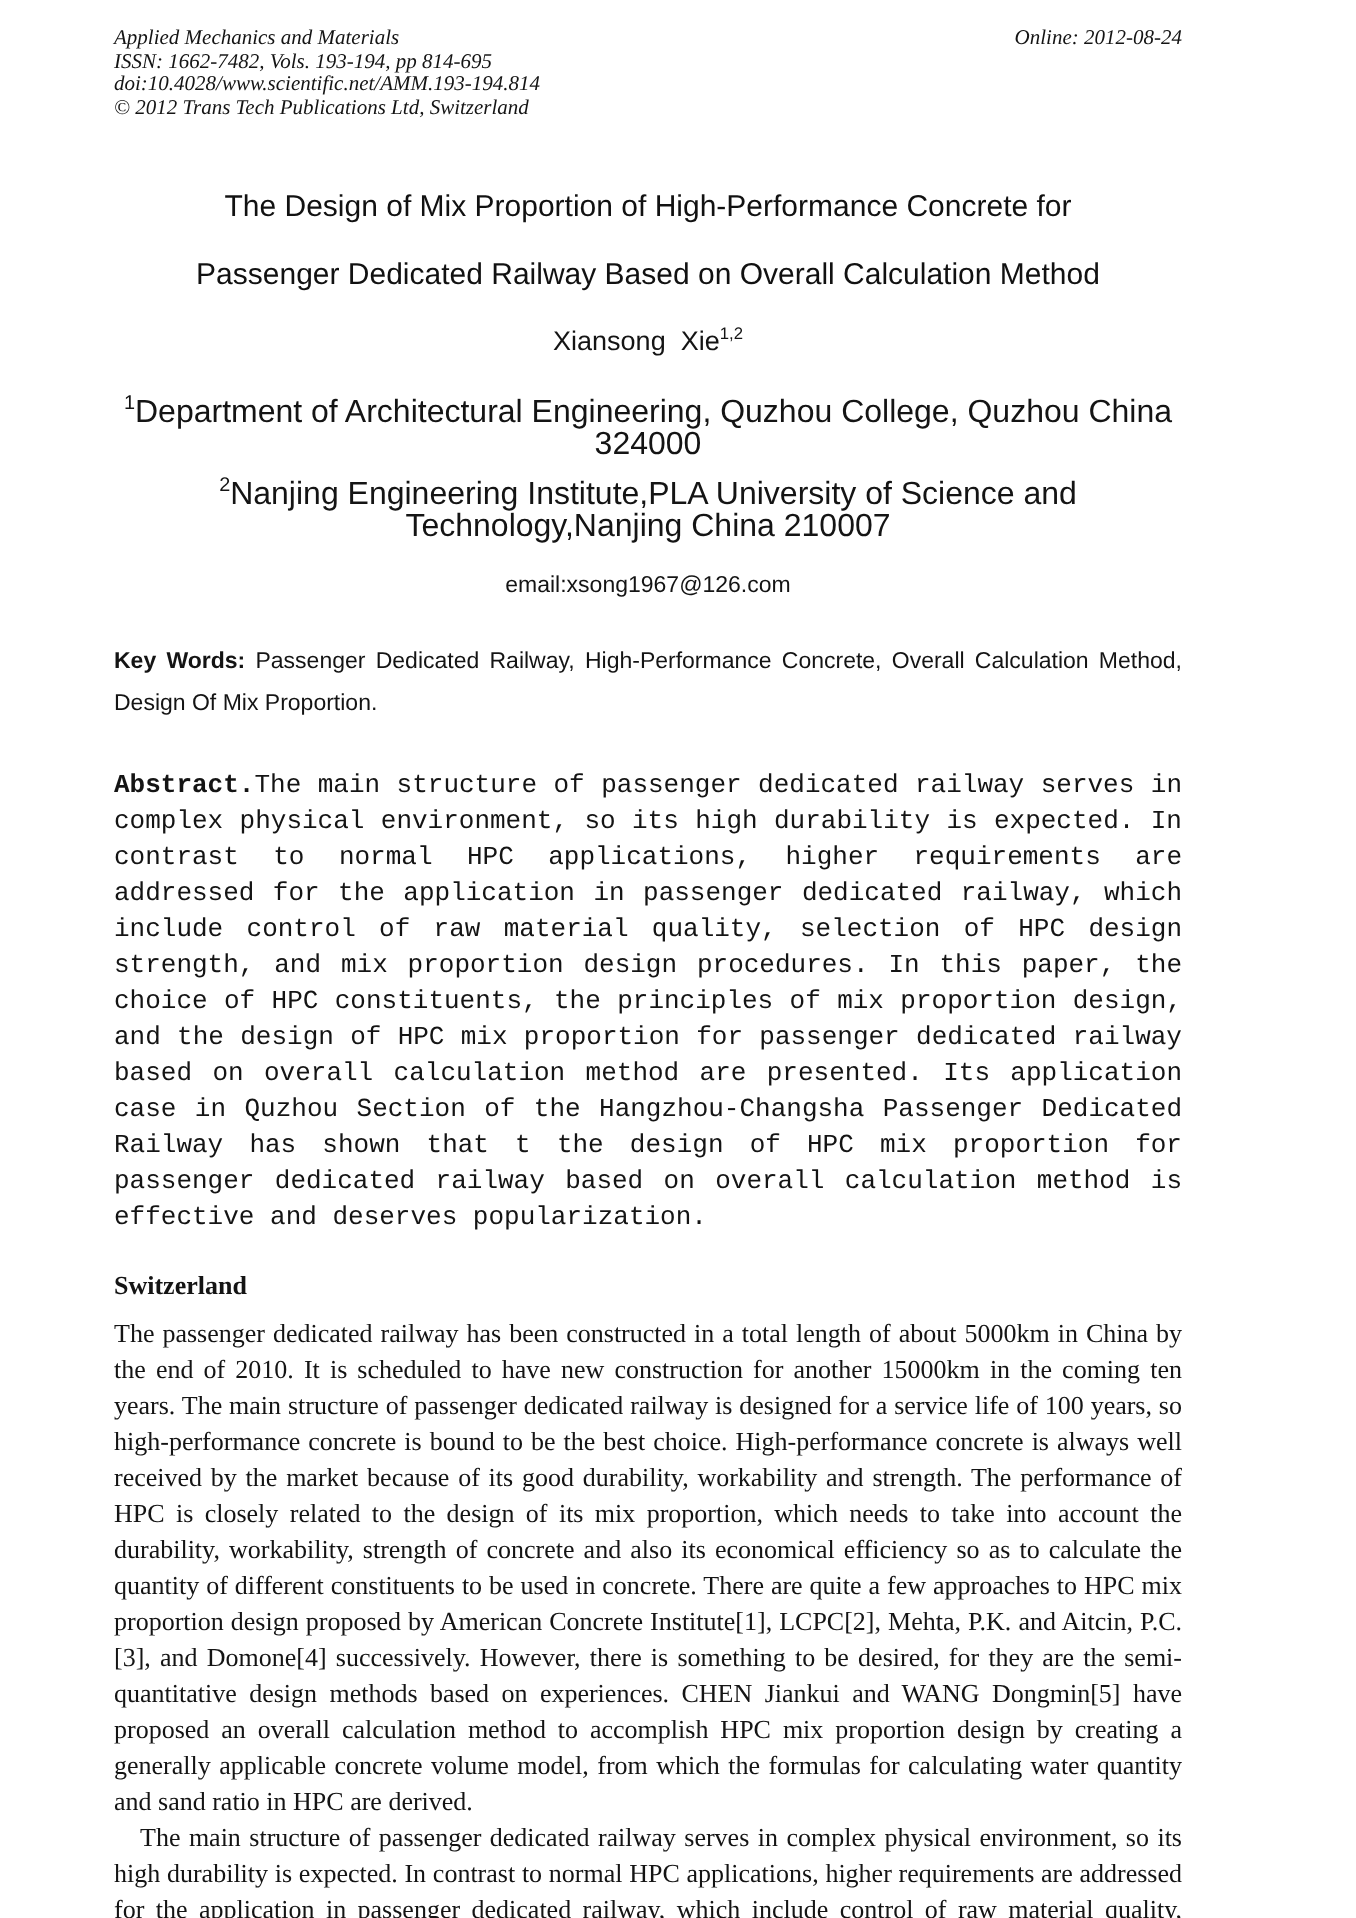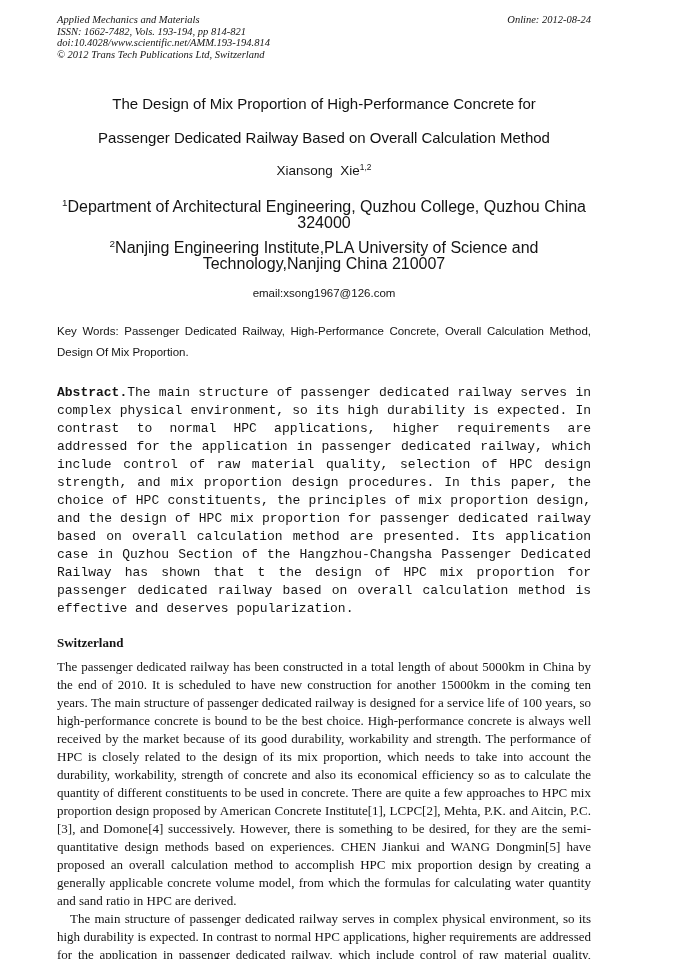--- a/index.html
+++ b/index.html
@@ -74,21 +74,21 @@
   }
 
   
   .keywords {
     margin-top: 20px;
     font-family: "Liberation Sans", sans-serif;
     font-size: 11.5px;
     line-height: 21px;
     text-align: justify;
   }
-  .keywords .kw-label { font-weight: 400; }
+  .keywords .kw-label { font-weight: 700; }
 
   
   .abstract {
     margin-top: 21px;
     font-size: 13px;
     line-height: 18px;
     text-align: justify;
     font-family: Liberation Mono, monospace;
   }
   .abstract .abs-label { font-weight: 700; }
@@ -107,21 +107,21 @@
   .para-indent { text-indent: 13px; }
 </style>
 </head>
 <body>
 
 <div class="page">
 
   <div class="hdr">
     <div class="hdr-left">
       <div>Applied Mechanics and Materials</div>
-      <div>ISSN: 1662-7482, Vols. 193-194, pp 814-821</div>
+      <div>ISSN: 1662-7482, Vols. 193-194, pp 814-695</div>
       <div>doi:10.4028/www.scientific.net/AMM.193-194.814</div>
       <div>© 2012 Trans Tech Publications Ltd, Switzerland</div>
     </div>
     <div class="hdr-right">Online: 2012-08-24</div>
   </div>
 
   <div class="title">
     <div>The Design of Mix Proportion of High-Performance Concrete for</div>
     <div>Passenger Dedicated Railway Based on Overall Calculation Method</div>
   </div>

